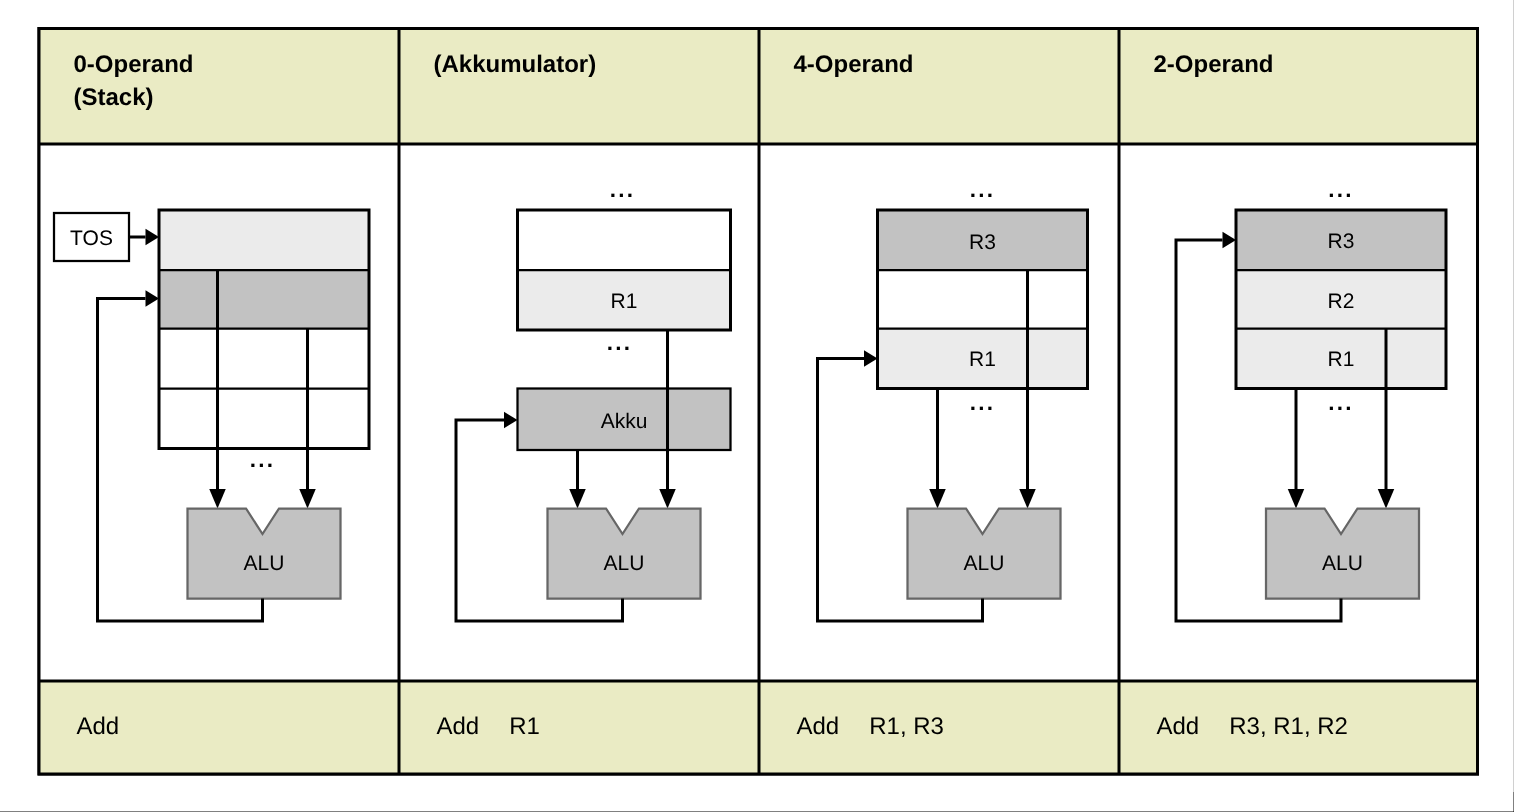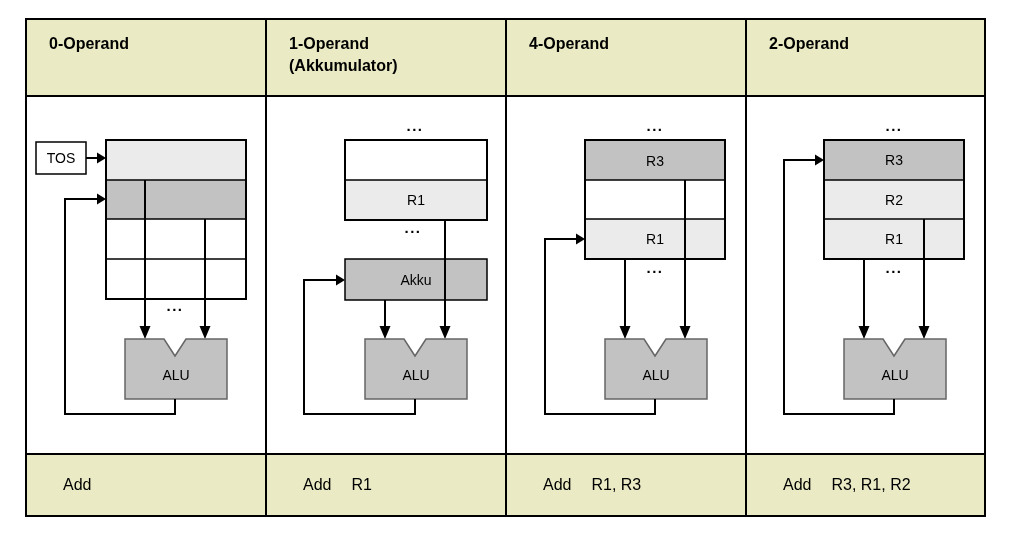--- a/index.html
+++ b/index.html
@@ -19,40 +19,40 @@
     background:#eaebc4;
     padding:13px 8px 0 22px;
     font-size:16px;font-weight:bold;line-height:22px;
   }
   .hdr span{display:block;}
   .body-cell{background:#ffffff;position:relative;overflow:hidden;}
   .body-cell svg{display:block;}
   .ftr{
     background:#eaebc4;
     display:flex;align-items:center;
-    padding-left:36px;font-size:16px;
+    padding-left:24px;font-size:16px;
   }
   .ftr .ops{margin-left:20px;}
   text{
     font-family:"Liberation Sans","DejaVu Sans",sans-serif;
     font-size:14px;fill:#000;
   }
   text.dots{font-weight:bold;font-size:15px;letter-spacing:1.5px;}
 </style>
 </head>
 <body>
 
 <div class="stage">
   <div class="arch-table">
 
     <div class="hdr">
       <span>0-Operand</span>
+      <span>(Stack)</span>
     </div>
     <div class="hdr">
-      <span>1-Operand</span>
       <span>(Akkumulator)</span>
     </div>
     <div class="hdr">
       <span>4-Operand</span>
       <span></span>
     </div>
     <div class="hdr">
       <span>2-Operand</span>
       <span></span>
     </div>

